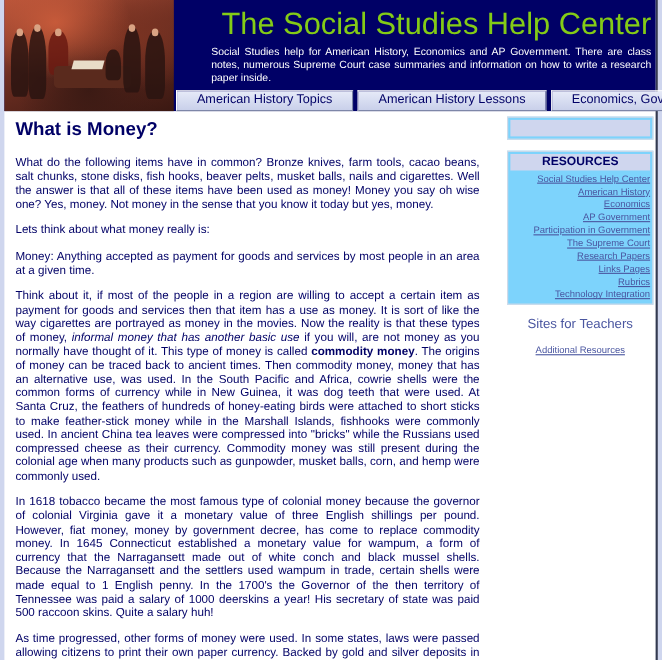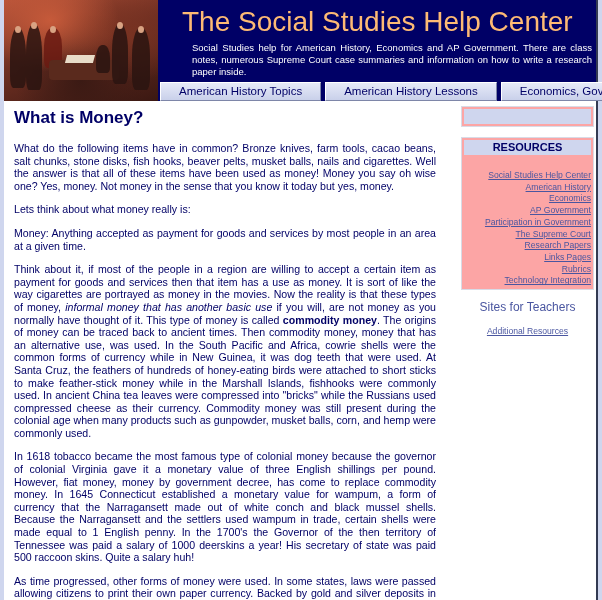--- a/index.html
+++ b/index.html
@@ -25,45 +25,45 @@
       radial-gradient(ellipse at 50% 80%, #3b1a14 0%, transparent 60%),
       linear-gradient(160deg, #b8543a 0%, #6e2f22 45%, #3a1812 100%);
     overflow:hidden;
   }
   .hero .fig { position:absolute; background:#2a1410; border-radius:45% 45% 20% 20%; opacity:.85; }
   .hero .face { position:absolute; width:6px; height:7px; border-radius:50%; background:#d9a383; }
   .hero .table { position:absolute; left:45px; top:60px; width:70px; height:20px; background:#5a2a1d; border-radius:4px; }
   .hero .paper { position:absolute; left:62px; top:55px; width:28px; height:8px; background:#e8dcc8; transform:skew(-15deg); }
   .site-title {
     position:absolute; left:178px; top:5px; width:410px;
-    color:#fdba74; font-size:28px; line-height:34px; text-align:left;
+    color:#84cc16; font-size:28px; line-height:34px; text-align:right;
   }
   .site-desc {
     position:absolute; left:188px; top:42px; width:400px;
     color:#ffffff; font-size:9.5px; line-height:12px; text-align:justify;
   }
   .nav { position:absolute; left:156px; top:82px; height:18px; display:flex; gap:4px; }
   .nav-btn {
     height:17px; line-height:17px; padding:0 18px;
     background:linear-gradient(#e6eaf8, #c9d0ea);
     border:1px solid #ffffff; border-right-color:#7e86a8; border-bottom-color:#7e86a8;
     color:#000066; font-size:11.5px; white-space:nowrap; cursor:pointer;
   }
   
   .main { position:absolute; left:10px; top:108px; width:422px; color:#000066; }
   .main h1 { margin:0 0 14px 0; font-size:17px; line-height:20px; font-weight:bold; color:#000066; }
   .main p { margin:0 0 11px 0; font-size:10.6px; line-height:12.6px; text-align:justify; }
   .main b { font-weight:bold; }
   .main i { font-style:italic; }
   
   .sidebar { position:absolute; left:457px; top:106px; width:133px; }
-  .box { border:1px solid #d8dbe6; padding:2px; margin-bottom:10px; background:#fca5a5; }
+  .box { border:1px solid #d8dbe6; padding:2px; margin-bottom:10px; background:#7dd3fc; }
   .box-blank { height:15px; background:#cfd6ee; }
   .box-head { background:#cfd6ee; color:#000066; font-weight:bold; font-size:11px; text-align:center; height:15px; line-height:15px; }
-  .res-links { text-align:right; padding-top:15px; }
+  .res-links { text-align:right; padding-top:2px; }
   .res-links a, .sm-links a, .add-res {
     display:block; color:#4a56a0; font-size:8.6px; line-height:11.7px; text-decoration:underline; cursor:pointer;
   }
   .sm-links { text-align:left; padding-top:2px; }
   .teach { text-align:center; color:#4a56a0; font-size:12px; margin:4px 0 12px 0; }
   .add-res { text-align:center; }
 </style>
 </head>
 <body>
 

